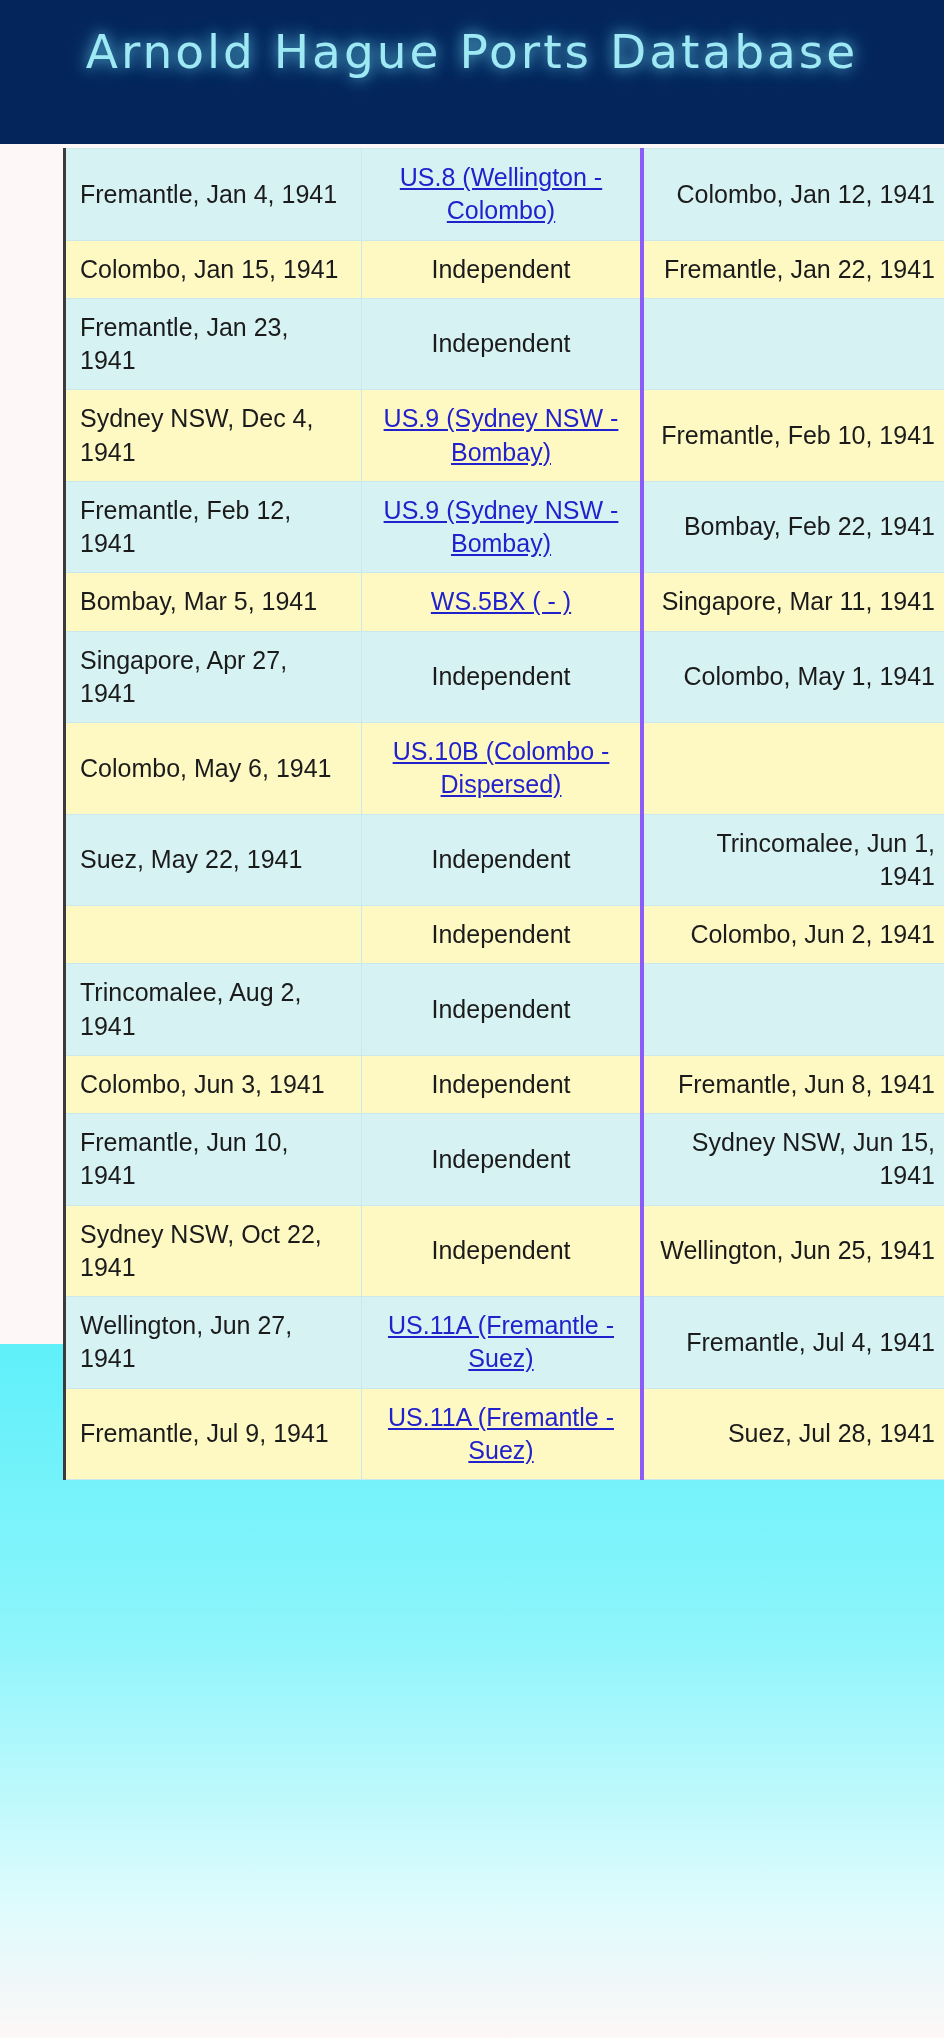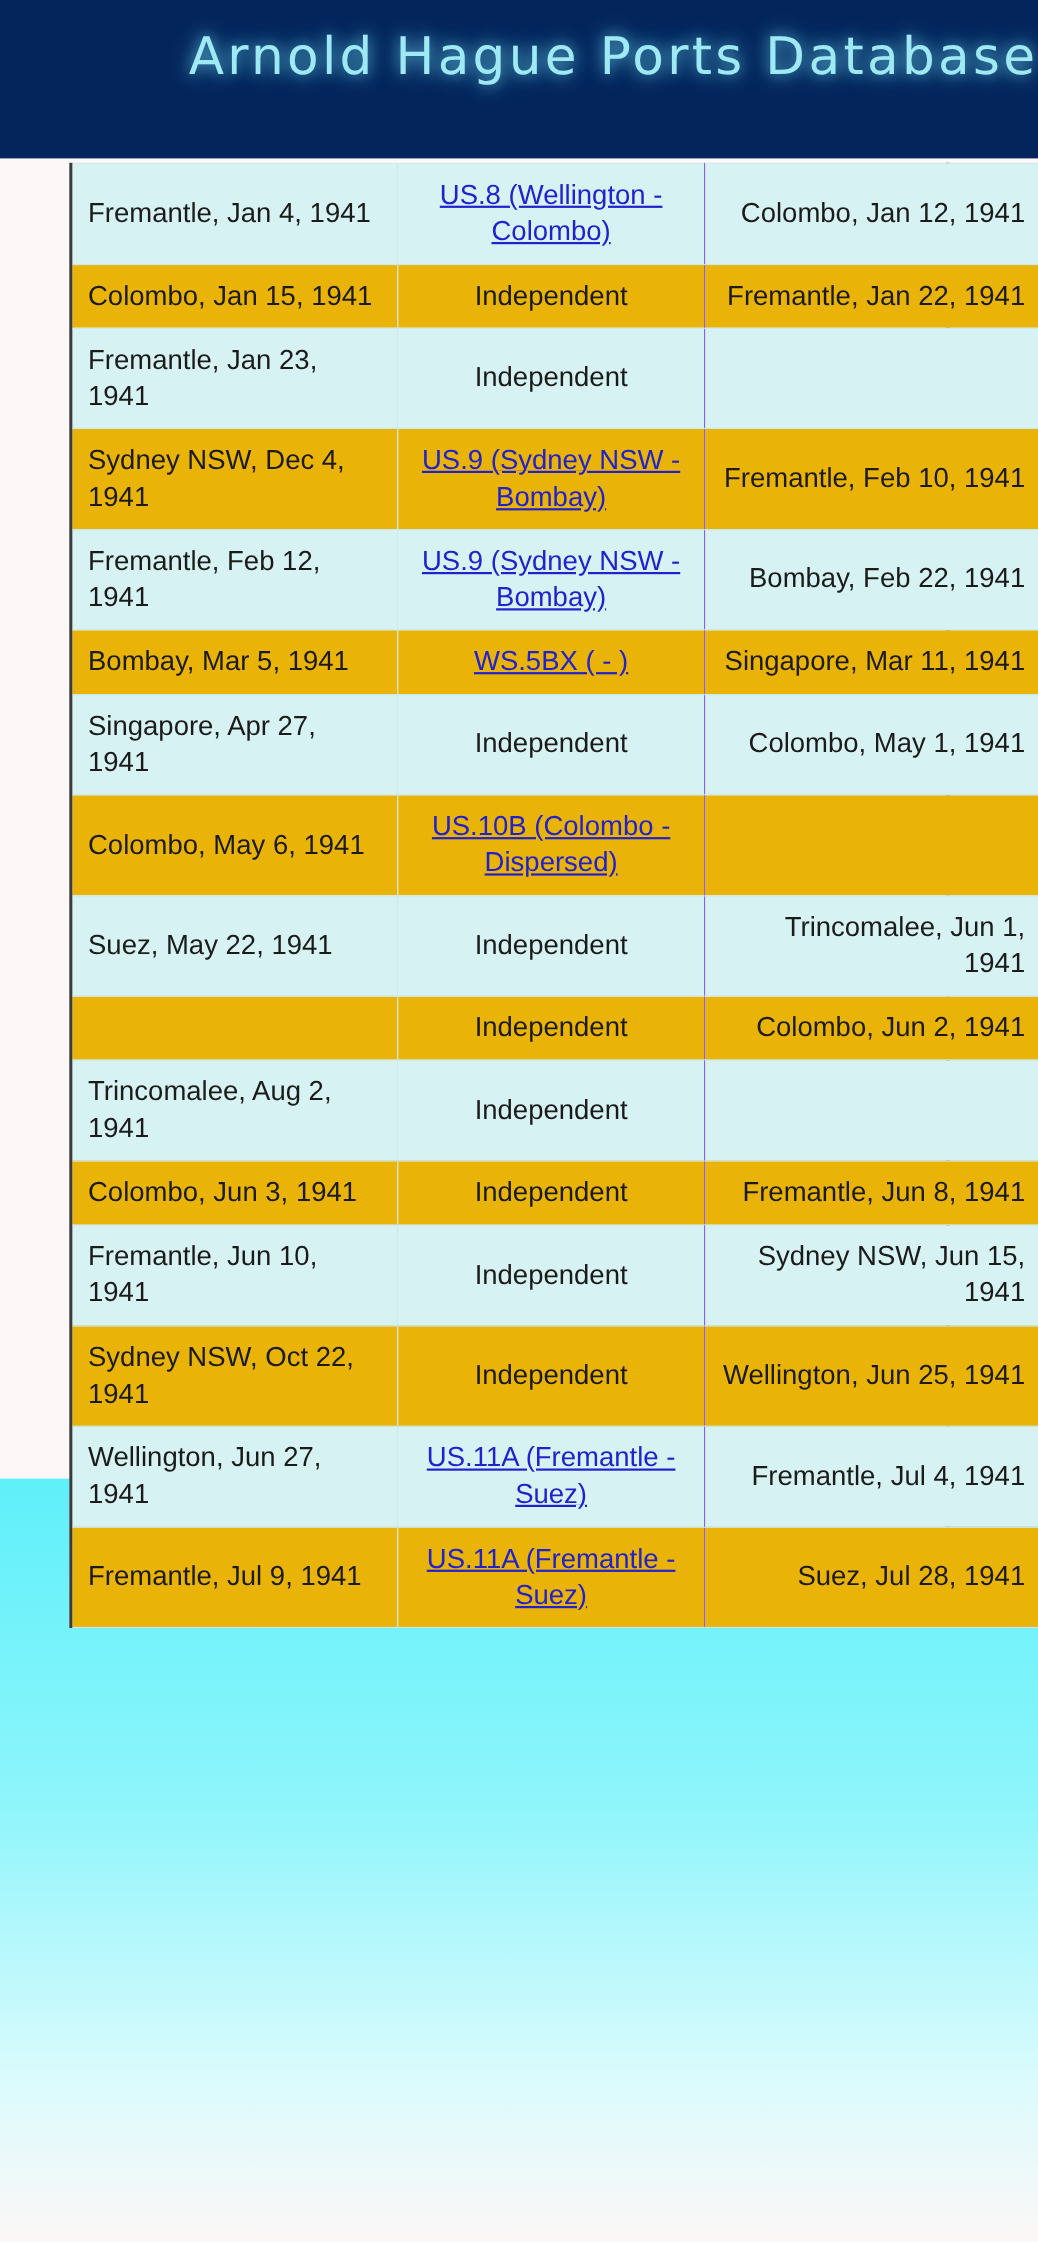--- a/index.html
+++ b/index.html
@@ -28,21 +28,21 @@
     width: 944px;
     height: 144px;
     background: #04255c;
     box-sizing: border-box;
   }
   .header-title {
     position: absolute;
     left: 0;
     top: 24px;
     width: 944px;
-    text-align: right;
+    text-align: center;
     font-family: "DejaVu Sans", sans-serif;
     font-size: 47px;
     letter-spacing: 3px;
     color: #9fe9f5;
     text-shadow: 0 0 14px rgba(120,230,250,0.75), 0 0 26px rgba(90,210,240,0.45);
     font-weight: 400;
   }
 
   
   .cyan-band {
@@ -88,24 +88,24 @@
     font-size: 25px;
     line-height: 1.33;
     color: #1b1b1b;
     padding: 12px 14px;
     vertical-align: middle;
     border-top: 1px solid #c9e9ec;
     border-bottom: 1px solid #c9e9ec;
     word-wrap: break-word;
   }
   table.voyages tr.even td { background: #d6f2f3; }
-  table.voyages tr.odd  td { background: #eab308; }
+  table.voyages tr.odd  td { background: #fef9c3; }
 
   .col-from { width: 267px; text-align: left; }
-  .col-conv { width: 250px; text-align: center; border-left: 1px solid #c9e9ec; border-right: 1px solid #8b5cf6;}
+  .col-conv { width: 250px; text-align: center; border-left: 1px solid #c9e9ec; border-right: 4px solid #8b5cf6;}
   .col-to   { width: 277px; text-align: right; }
 
   .conv-link {
     color: #2222cc;
     text-decoration: underline;
     cursor: pointer;
   }
   .conv-plain { color: #1b1b1b; }
 </style>
 </head>

